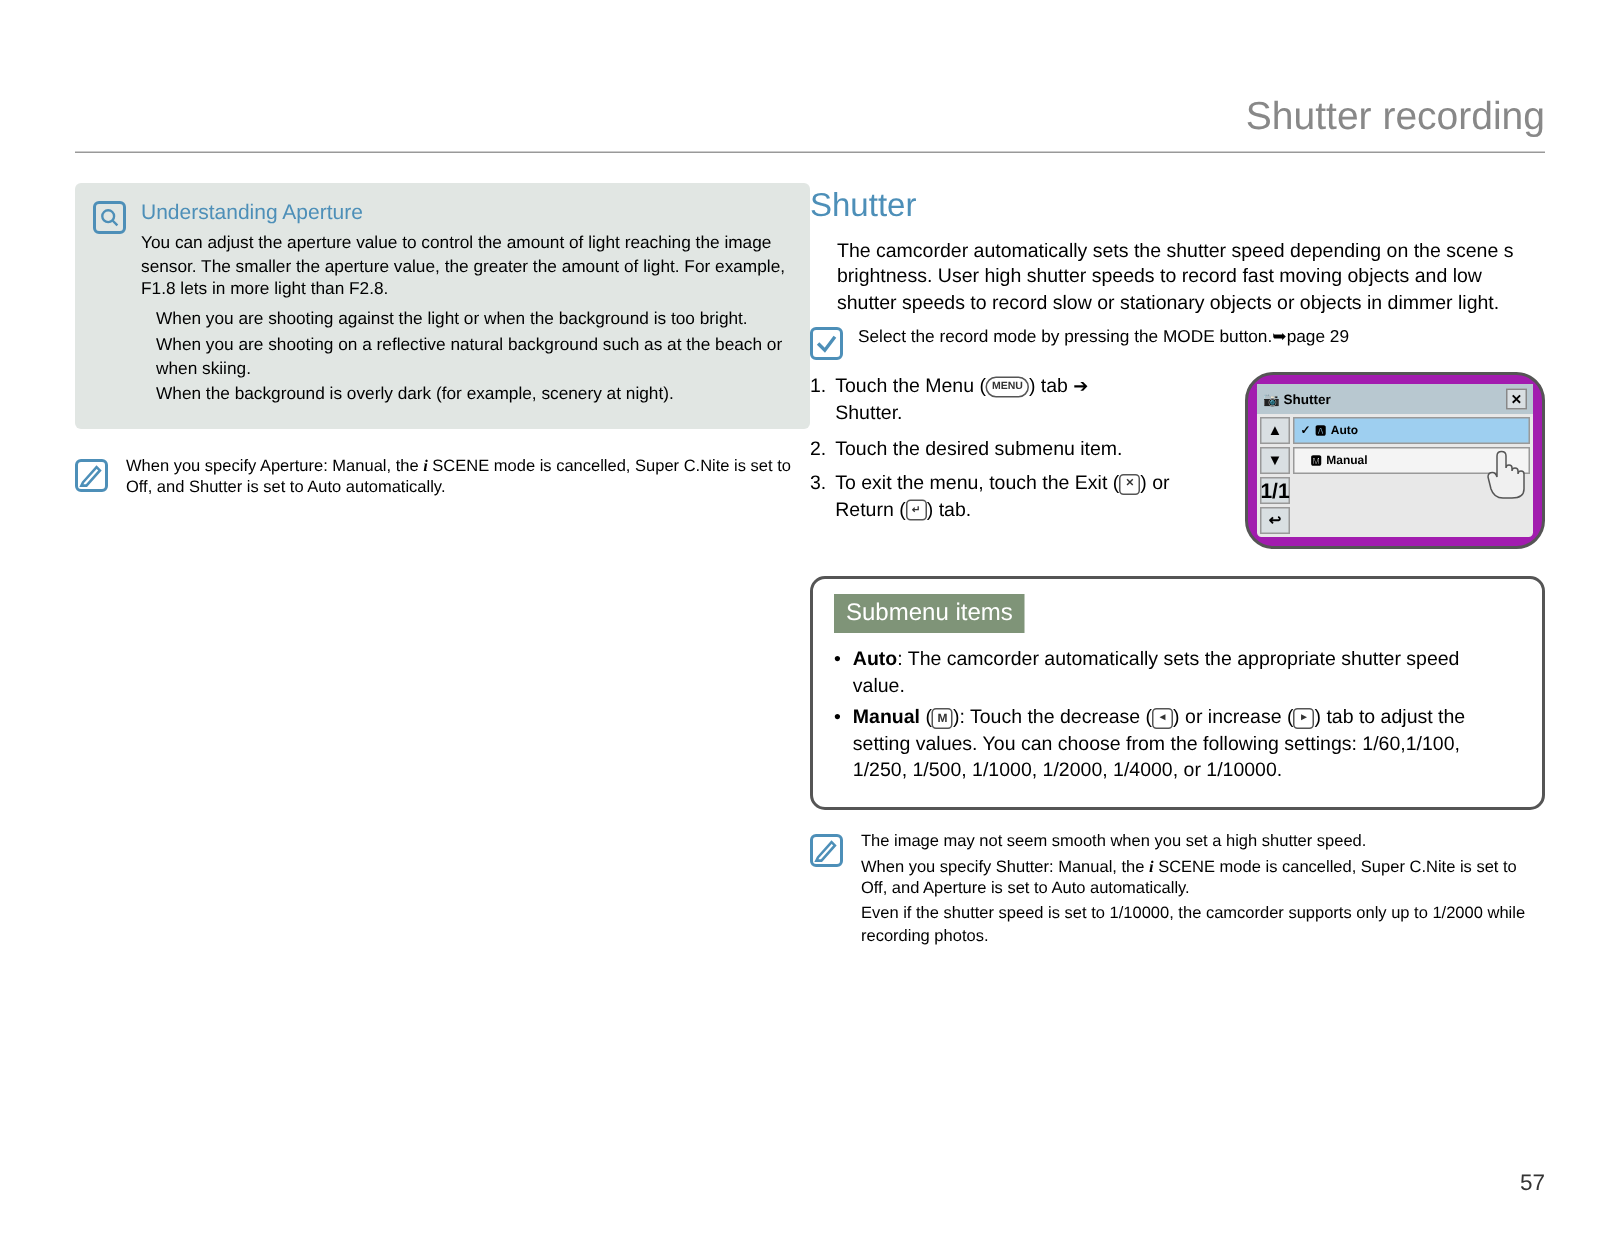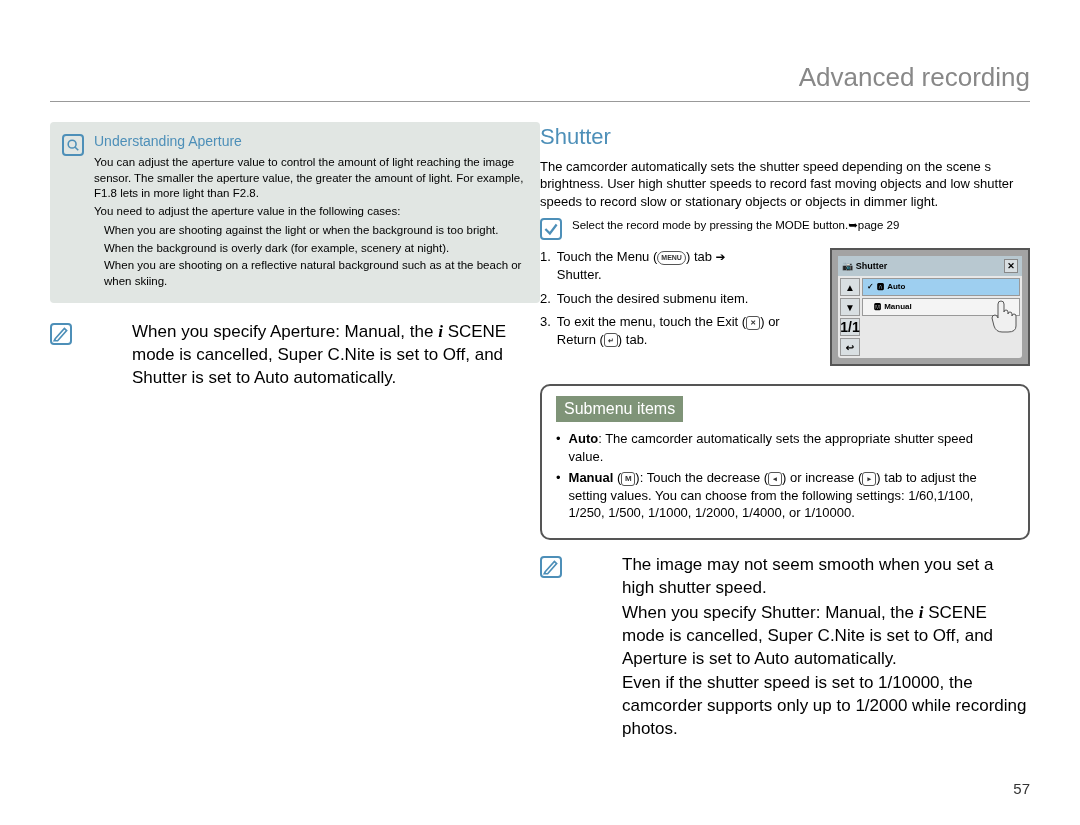--- a/index.html
+++ b/index.html
@@ -57,29 +57,29 @@
   .indent-list .item { padding-left: 10px; font-size: 11.5px; margin-bottom: 2px; }
   .note-row { display: flex; gap: 12px; margin-bottom: 12px; }
   .note-icon {
     width: 22px; height: 22px;
     border: 2px solid #4d8fb8;
     border-radius: 4px;
     display:flex; align-items:center; justify-content:center;
     flex-shrink:0;
     margin-top:2px;
   }
-  .note-text { font-size: 17px; flex: 1; margin-left: 48px; }
+  .note-text { font-size: 11px; flex: 1; }
   .note-text p { margin-bottom: 2px; }
   .section-title {
     color: #4d8fb8;
     font-size: 22px;
     font-weight: 400;
     margin-bottom: 6px;
   }
-  .intro { font-size: 13px; margin-bottom: 8px; }
+  .intro { font-size: 13px; margin-bottom: 8px; margin-left: 18px; }
   .precheck-row { display:flex; gap:10px; margin-bottom: 8px; align-items:flex-start;}
   .precheck-icon {
     width:22px; height:22px; border:2px solid #4d8fb8; border-radius:4px;
     display:flex; align-items:center; justify-content:center; flex-shrink:0;
   }
   .precheck-text { font-size: 11.5px; flex:1; }
   .steps-screen-row { display:flex; gap:14px; align-items:flex-start; margin-bottom:18px;}
   .steps { flex:1; font-size:13px; }
   .steps .step { display:flex; gap:6px; margin-bottom:6px; }
   .steps .num { flex-shrink:0; }
@@ -87,22 +87,22 @@
     display:inline-flex; align-items:center; justify-content:center;
     height:14px; min-width:24px; padding:0 3px;
     border:1px solid #555; border-radius:7px;
     font-size:7px; font-weight:bold; color:#333;
     vertical-align:middle; line-height:1;
   }
   .inline-badge.sq { border-radius:3px; min-width:14px; width:14px; padding:0; }
   .arrow-icon { font-size:12px; }
   .screen-mock {
     width:200px; height:118px;
-    border:2px solid #555; border-radius:0;
-    background:#a3a3a3; padding:6px;
+    border:2px solid #555; border-radius:19px;
+    background:#a21caf; padding:6px;
     flex-shrink:0;
     position:relative;
   }
   .screen-inner {
     background:#e8e8e8; width:100%; height:100%; border-radius:3px;
     display:flex; flex-direction:column;
   }
   .screen-header {
     background:#b8c8d0; height:20px; display:flex; align-items:center;
     padding:0 4px; justify-content:space-between; font-size:9px; font-weight:bold;
@@ -135,43 +135,42 @@
   .page-num {
     position:absolute; bottom:26px; right:50px;
     font-size:15px; color:#333;
   }
   .iscript { font-style:italic; font-family:'Times New Roman', serif; font-weight:bold;}
 </style>
 </head>
 <body>
 
 <div class="header">
-  <span class="header-title">Advanced recording</span>
+  <span class="header-title">Shutter recording</span>
 </div>
 
 <div class="columns">
 
   <div class="col-left">
 
     <div class="info-box">
       <div class="info-box-row">
         <div class="sq-icon">
           <svg viewBox="0 0 16 16">
               <circle cx="7" cy="7" r="4.5" fill="none" stroke="#4d8fb8" stroke-width="1.8"></circle>
               <line x1="10.5" y1="10.5" x2="14" y2="14" stroke="#4d8fb8" stroke-width="1.8"></line>
             </svg>
         </div>
         <div class="info-body">
           <div class="info-title">Understanding Aperture</div>
           <p>You can adjust the aperture value to control the amount of light reaching the image sensor. The smaller the aperture value, the greater the amount of light. For example, F1.8 lets in more light than F2.8.</p>
-          <p>You need to adjust the aperture value in the following cases:</p>
           <div class="indent-list">
             <div class="item">When you are shooting against the light or when the background is too bright.</div>
+            <div class="item">When you are shooting on a reflective natural background such as at the beach or when skiing.</div>
             <div class="item">When the background is overly dark (for example, scenery at night).</div>
-            <div class="item">When you are shooting on a reflective natural background such as at the beach or when skiing.</div>
           </div>
         </div>
       </div>
     </div>
 
     <div class="note-row">
       <div class="note-icon">
         <svg viewBox="0 0 16 16">
             <path d="M3 12 L11 3 L13 5 L5 14 L2 14 Z" fill="none" stroke="#4d8fb8" stroke-width="1.5"></path>
           </svg>

